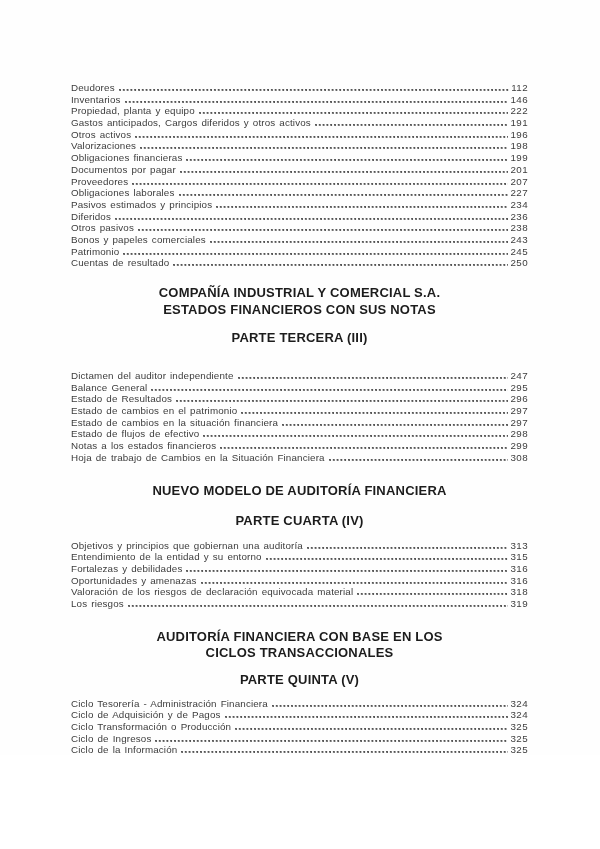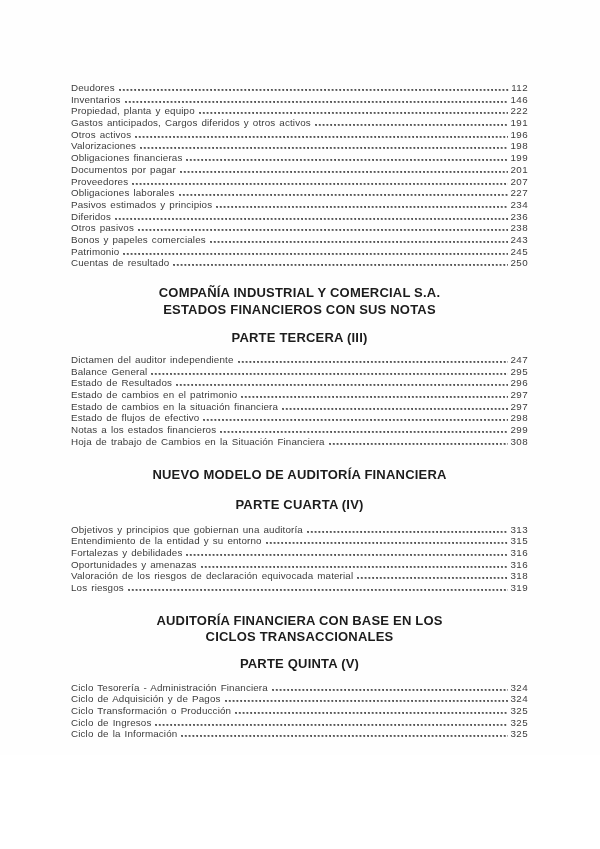--- a/index.html
+++ b/index.html
@@ -43,21 +43,21 @@
   .toc-page { flex: 0 0 auto; text-align: right; letter-spacing: 0.4px; }
   .heading {
     text-align: center;
     font-weight: bold;
     color: #1c1c1c;
     font-size: 13px;
     letter-spacing: 0.2px;
   }
   .heading-title3 { margin-top: 15px; line-height: 17px; }
   .part-label3   { margin-top: 11px; line-height: 17px; }
-  .block2        { margin-top: 8px; }
+  .block2        { margin-top: 24px; }
   .heading-title4 { margin-top: 18px; line-height: 17px; }
   .part-label4   { margin-top: 13px; line-height: 17px; }
   .block3        { margin-top: 11px; }
   .heading-title5 { margin-top: 19px; line-height: 16px; }
   .part-label5   { margin-top: 10px; line-height: 17px; }
   .block4        { margin-top: 10px; }
   .footer {
     position: absolute;
     top: 783px;
     left: 0;

